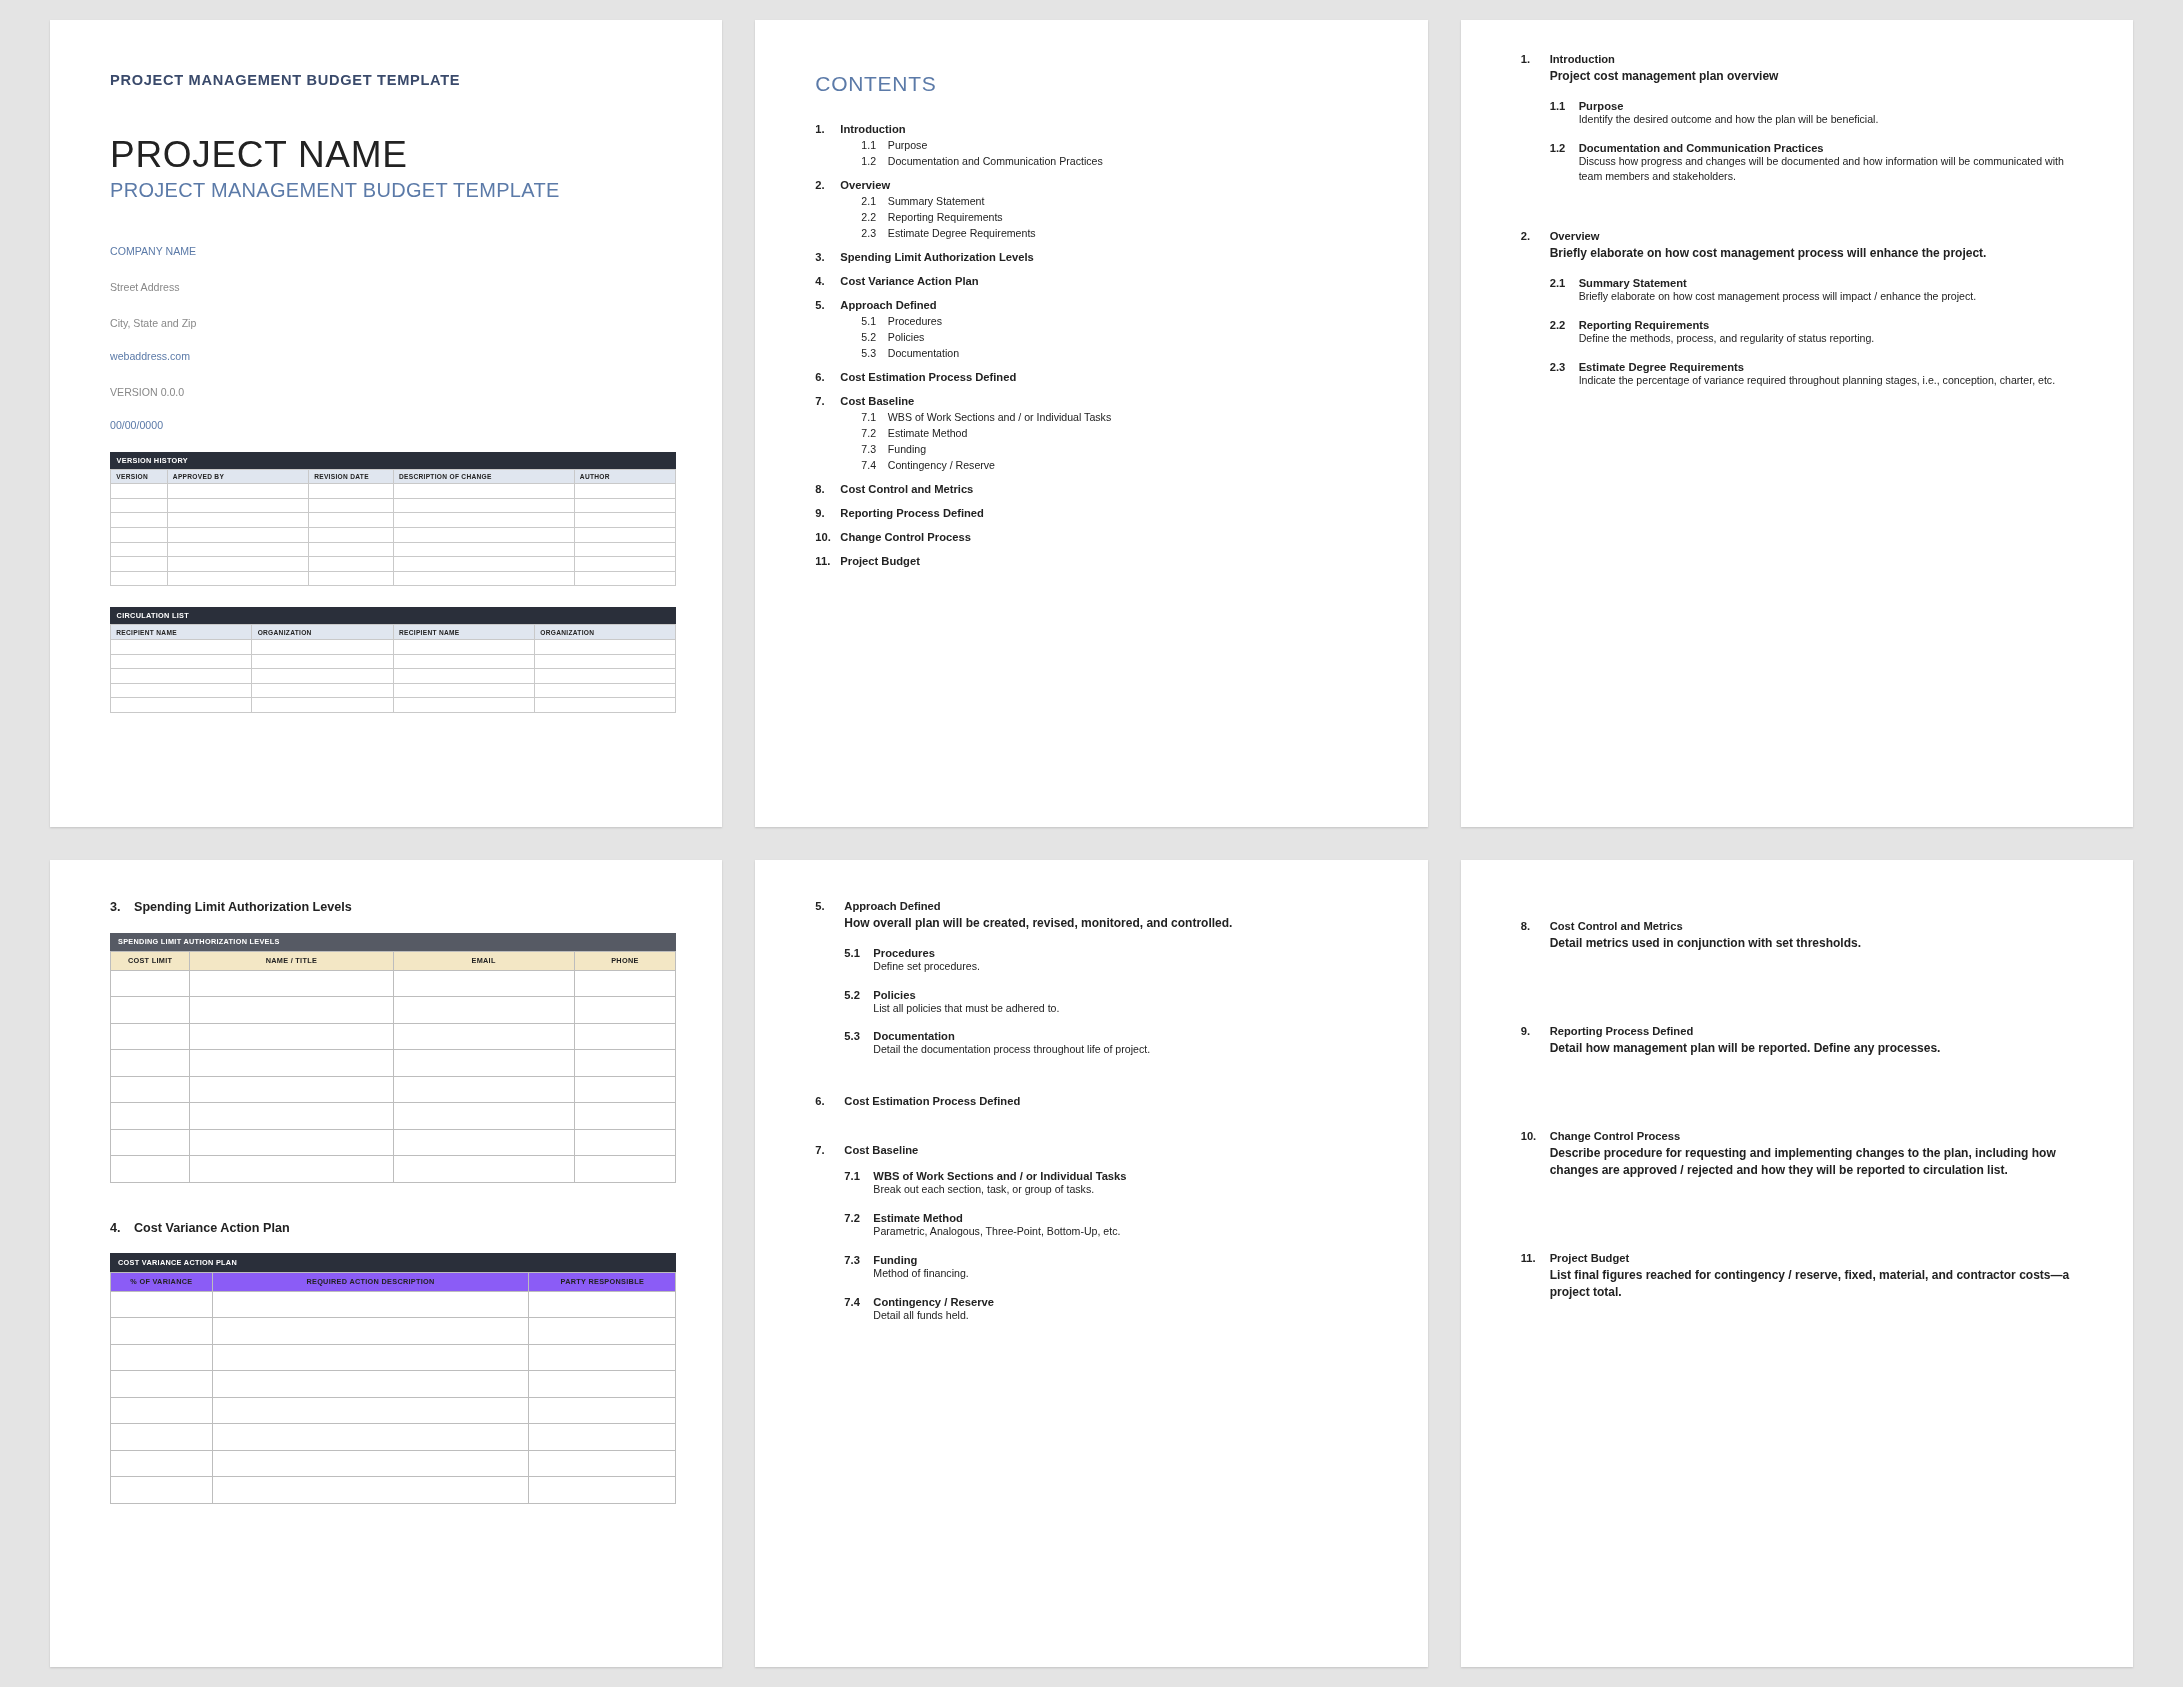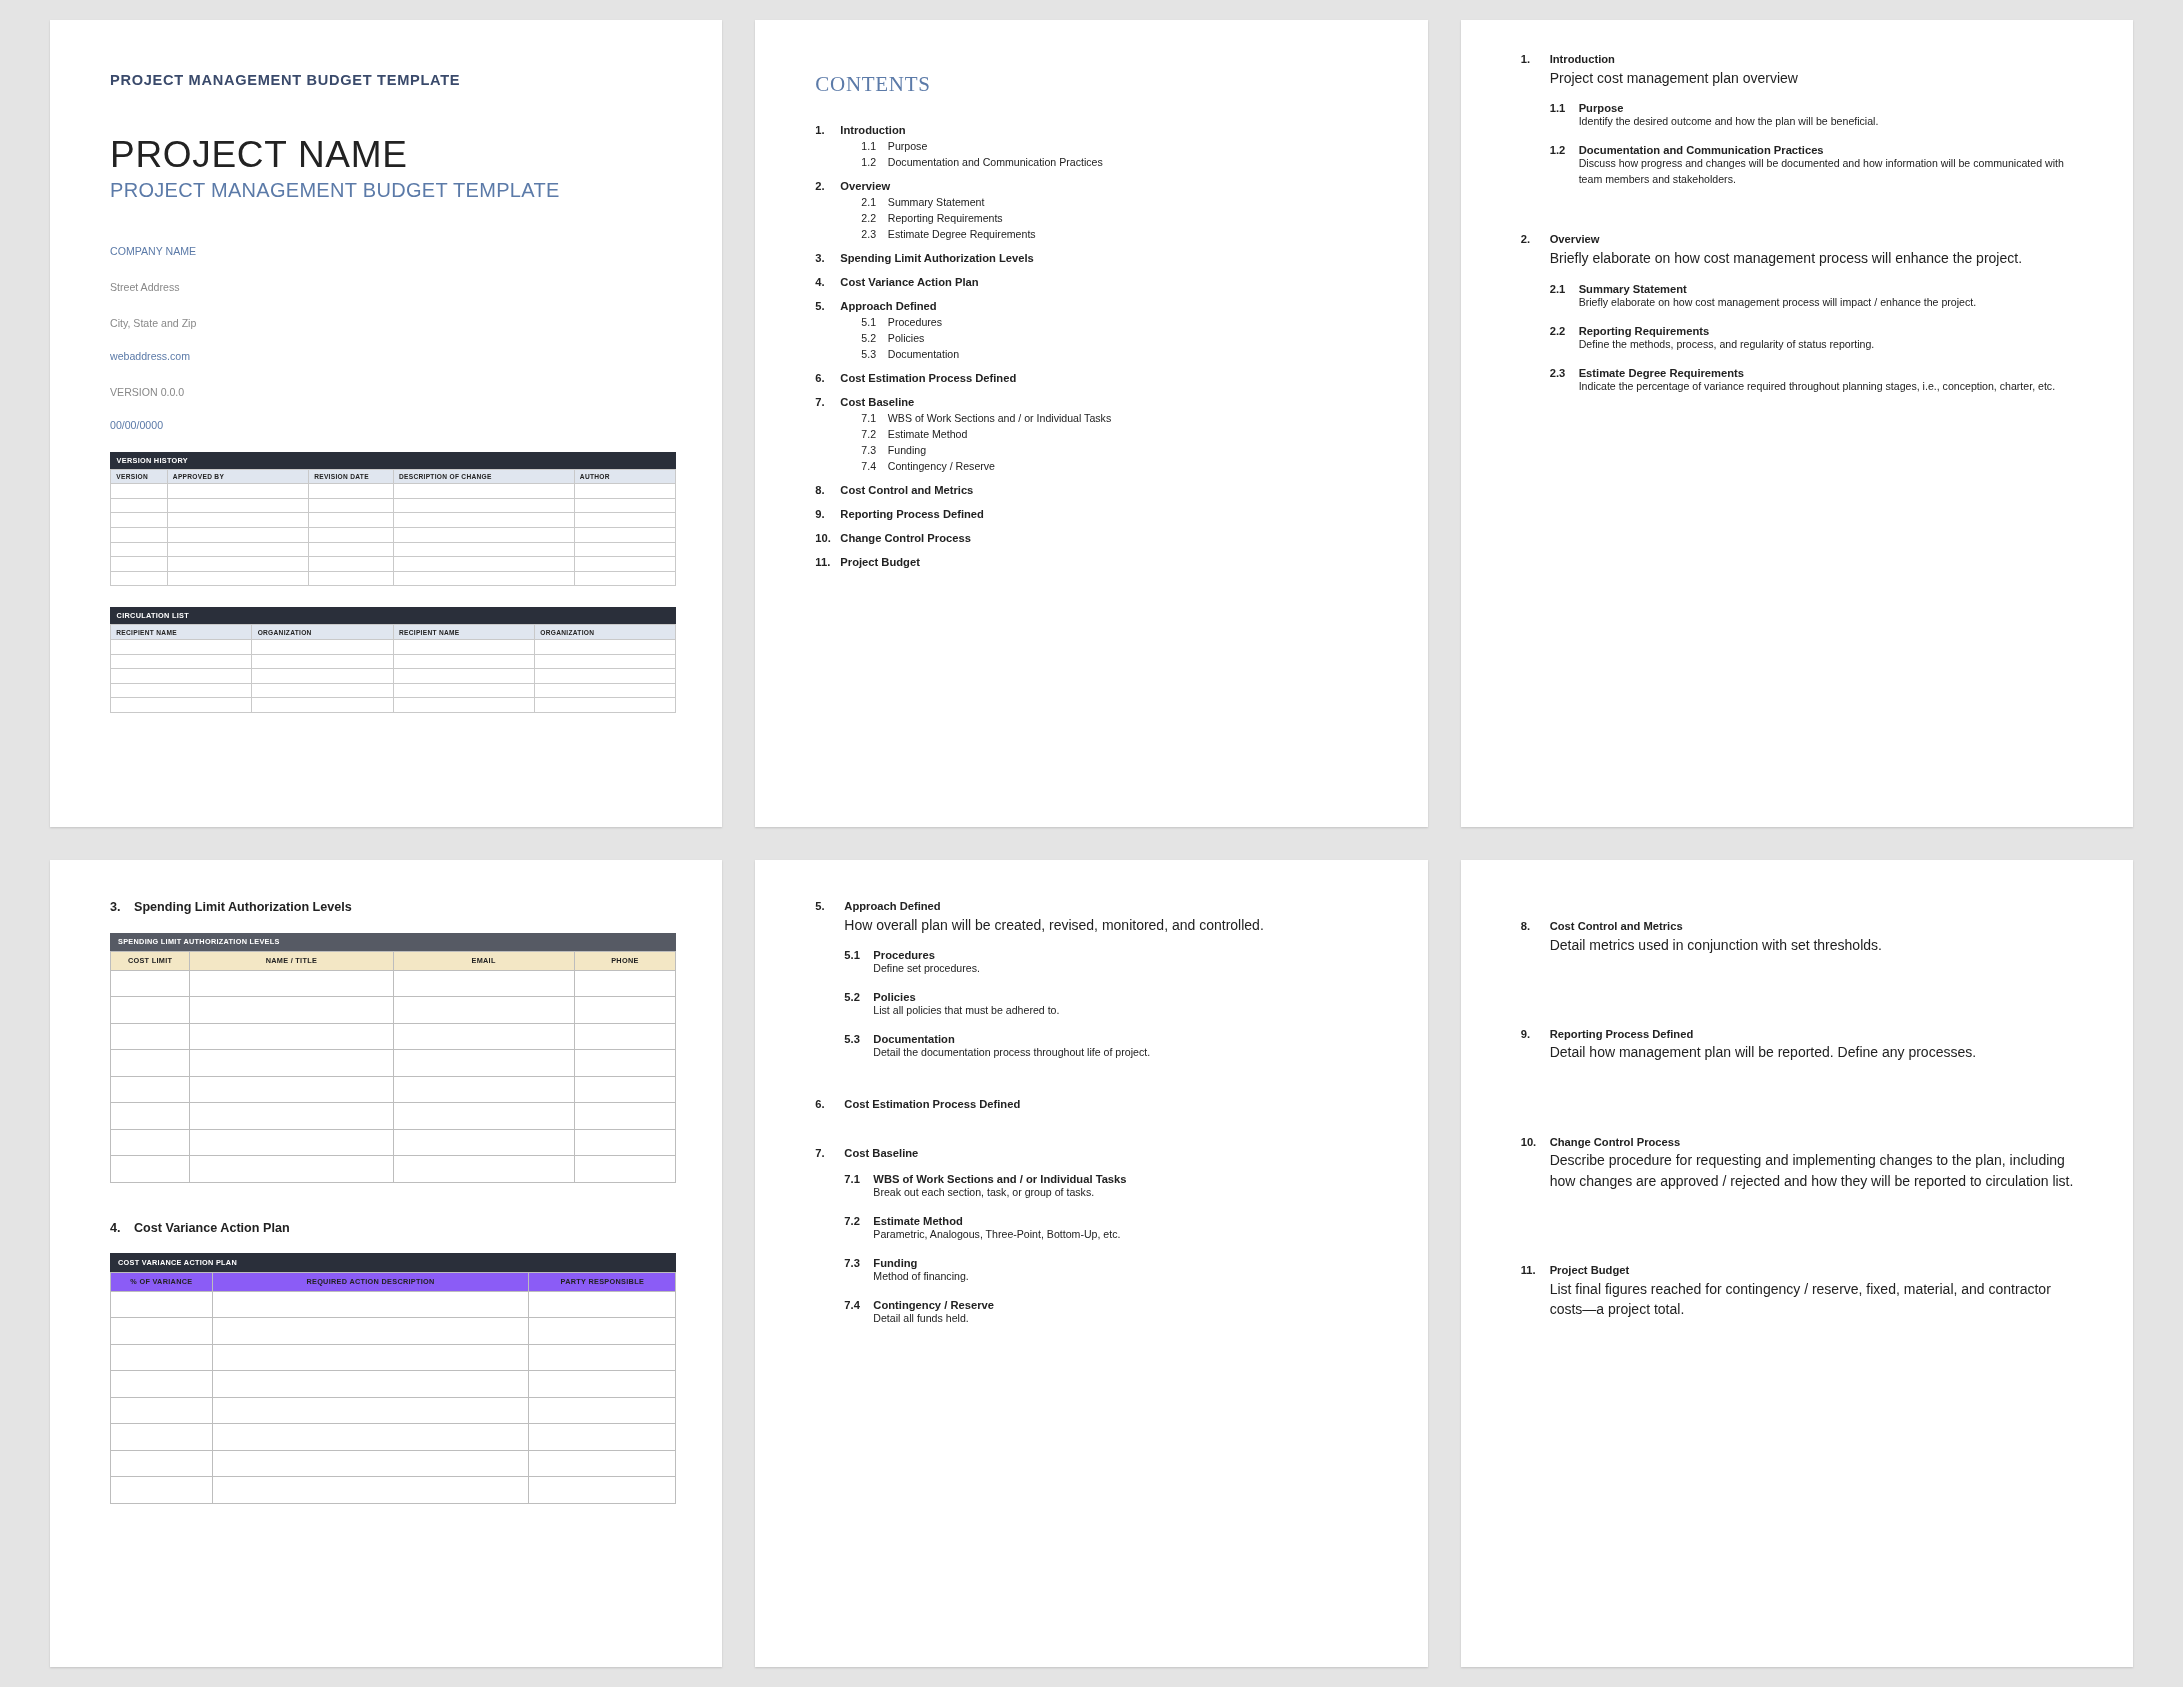--- a/index.html
+++ b/index.html
@@ -85,33 +85,32 @@
     height: 14.6px;
   }
   
   .contents-h {
     font-size: 21px;
     font-weight: 400;
     color: #5b7aa8;
     letter-spacing: 0.7px;
     margin-top: 12px;
     margin-bottom: 26.5px;
-    font-family: Liberation Serif, serif;
   }
   .toc { font-size: 11.2px; }
   .toc-item { margin-bottom: 12px; }
   .toc-num { display:inline-block; width:25px; font-weight:700; }
   .toc-title { font-weight:700; }
   .toc-sub { margin-left: 46px; margin-top: 4px; margin-bottom: 2.6px; font-size: 10.6px; }
   .toc-sub .sn { display:inline-block; width:26.5px; }
   
   .sect { margin-bottom: 46px; font-size: 11.2px; }
   .sect-h { font-weight:700; margin-bottom:2.6px; }
   .sect-h .num { display:inline-block; width:29px; }
-  .sect-desc { margin-left:29px; color:#222; font-size:14px; line-height:1.45; }
+  .sect-desc { margin-left:29px; color:#222; font-size:12px; line-height:1.45;font-weight:bold; }
   .subsect { margin-left:29px; margin-top:14.6px; }
   .subsect .line1 { font-weight:700; }
   .subsect .sn { display:inline-block; width:29px; font-weight:700; }
   .subsect .body { margin-left:29px; font-size:10.6px; line-height:1.45; }
   
   .p4-h { font-size:12.6px; font-weight:700; margin-bottom:18.5px; }
   .p4-h .num { display:inline-block; width:24px; }
   .p4-block { margin-bottom: 38px; }
   table.big { width:100%; border-collapse: collapse; font-size:7.3px; }
   .big-title {

